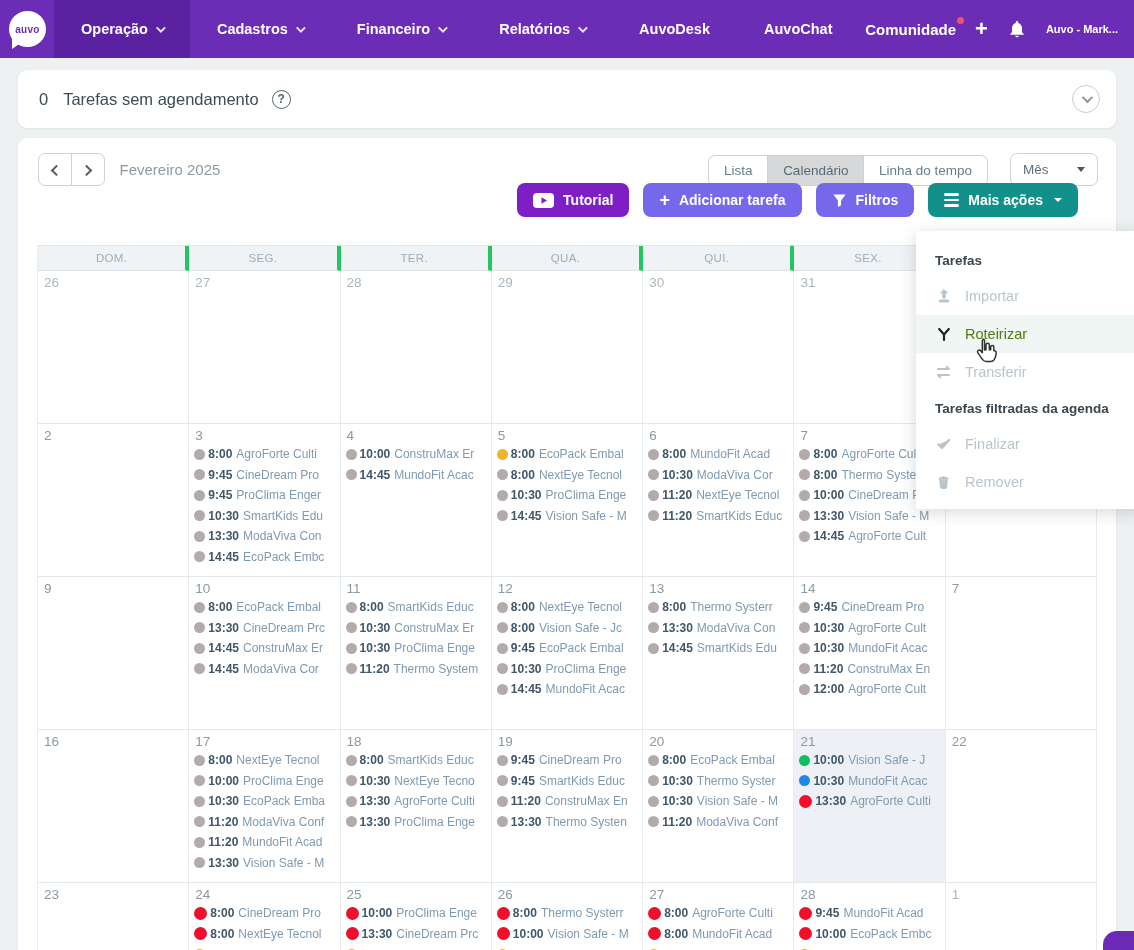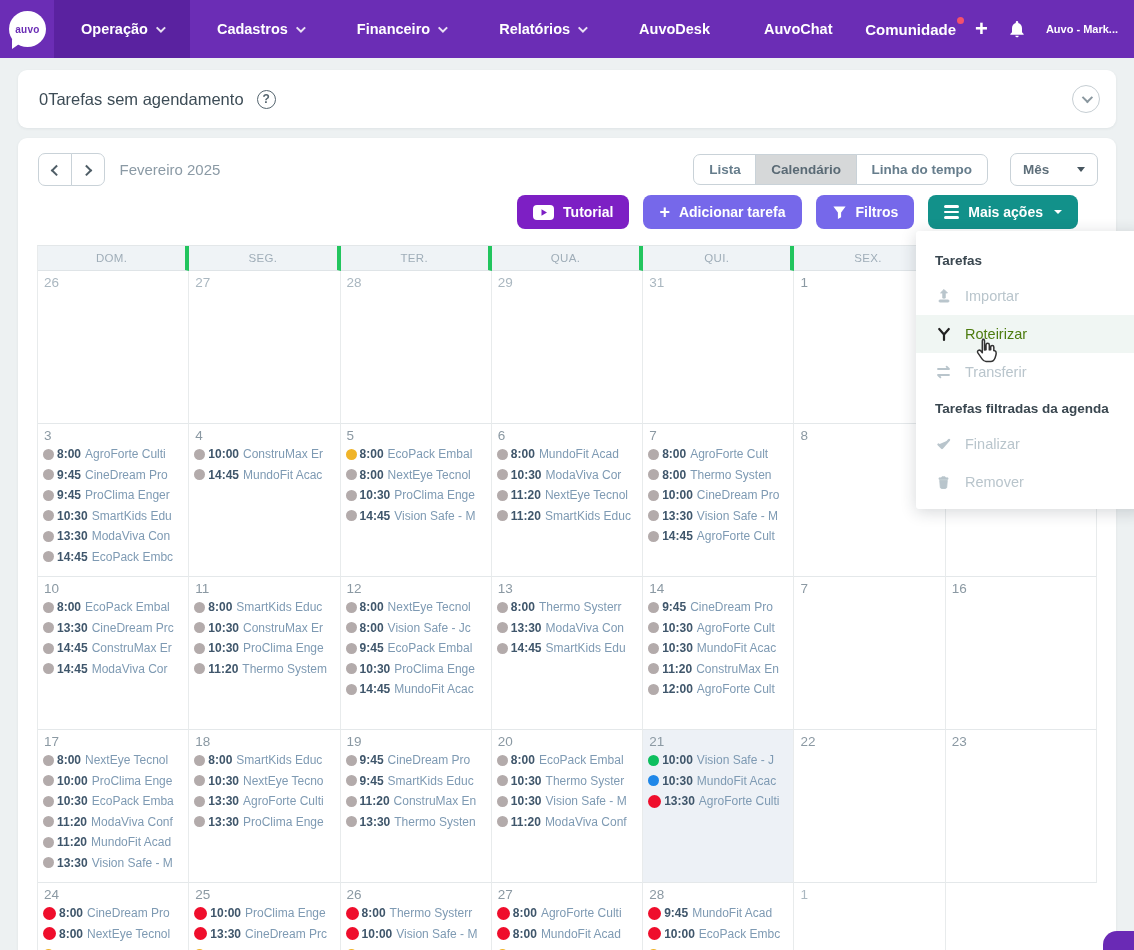--- a/index.html
+++ b/index.html
@@ -31,21 +31,21 @@
     border-radius:50%; background:var(--notif,#f4516c); }
   .nav-plus { color:#fff; font-size:22px; font-weight:bold; line-height:1; cursor:pointer; }
   .nav-bell { width:20px; height:20px; cursor:pointer; }
   .account { color:#fff; font-size:11px; font-weight:bold; white-space:nowrap; cursor:pointer; }
 
   
   .card { background:#fff; border-radius:9px; box-shadow:0 1px 3px rgba(40,60,70,.07); }
   .unsched { position:absolute; left:18px; top:70px; width:1098px; height:58px;
     display:flex; align-items:center; padding:0 16px 0 21px; }
   .unsched-count, .unsched-label { color:#3d4c56; font-size:16.5px; }
-  .unsched-label { }
+  .unsched-label { margin-left:15px; }
   .help-icon { margin-left:13px; width:19px; height:19px; border:1.6px solid #55656f; border-radius:50%;
     color:#55656f; font-size:12px; font-weight:bold; display:flex; align-items:center; justify-content:center; cursor:pointer; }
   .collapse-btn { margin-left:auto; width:28px; height:28px; border:1.5px solid #c6ced3; background:#fff;
     border-radius:50%; display:flex; align-items:center; justify-content:center; cursor:pointer; }
   .chev-dn { display:inline-block; width:8px; height:8px; border-right:2px solid #8a979f;
     border-bottom:2px solid #8a979f; transform:rotate(45deg) translateY(-2px); }
 
   
   .main-card { position:absolute; left:18px; top:138px; width:1098px; height:830px; }
 
@@ -55,34 +55,34 @@
   .btn-group .nav-btn { width:34px; height:33px; background:#fff; border:1.5px solid #c9d2d8;
     display:flex; align-items:center; justify-content:center; cursor:pointer; }
   .btn-group .nav-btn:first-child { border-radius:7px 0 0 7px; }
   .btn-group .nav-btn:last-child { border-radius:0 7px 7px 0; margin-left:-1.5px; }
   .chev-l { width:8px; height:8px; border-left:2.2px solid #4e5d66; border-bottom:2.2px solid #4e5d66;
     transform:rotate(45deg) translateX(2px); }
   .chev-r { width:8px; height:8px; border-right:2.2px solid #4e5d66; border-bottom:2.2px solid #4e5d66;
     transform:rotate(-45deg) translateX(-2px); }
   .month-label { margin-left:15px; color:#8b9aa5; font-size:15px; }
 
-  .view-area { margin-left:auto; display:flex; align-items:center; gap:22px;font-weight:bold; }
+  .view-area { margin-left:auto; display:flex; align-items:flex-end; gap:22px; }
   .view-toggle { display:flex; }
   .view-btn { height:31px; padding:0 15px; background:#fff; border:1.5px solid #c9d2d8; margin-left:-1.5px;
     color:#667d8c; font-size:13.5px; display:flex; align-items:center; cursor:pointer; white-space:nowrap; }
   .view-btn:first-child { border-radius:7px 0 0 7px; margin-left:0; }
   .view-btn:last-child { border-radius:0 7px 7px 0; }
   .view-btn.active { background:#d6d8d9; color:#5a6a75; }
   .period-select { width:88px; height:33px; background:#fff; border:1.5px solid #c9d2d8; border-radius:7px;
     display:flex; align-items:center; justify-content:space-between; padding:0 12px;
     color:#5d6e79; font-size:13.5px; cursor:pointer; }
   .caret-dn { width:0; height:0; border-left:4.5px solid transparent; border-right:4.5px solid transparent;
     border-top:5.5px solid #47565f; }
 
-  .cal-actions { position:absolute; right:38px; top:57px; height:34px; display:flex; gap:14px; }
+  .cal-actions { position:absolute; right:38px; top:45px; height:34px; display:flex; gap:14px; }
   .act-btn { height:34px; border:none; border-radius:8px; color:#fff; font-size:14px; font-weight:bold;
     display:flex; align-items:center; gap:9px; padding:0 16px; cursor:pointer;
     font-family:"Liberation Sans",sans-serif; white-space:nowrap; }
   .btn-tutorial { background:var(--btn-purple,#7d1fc4); }
   .btn-violet { background:var(--btn-violet,#7668ea); }
   .btn-teal { background:var(--btn-teal,#12918a); }
   .plus-glyph { font-size:18px; font-weight:bold; line-height:1; }
   .burger { display:flex; flex-direction:column; gap:3px; }
   .burger i { display:block; width:15px; height:2.4px; background:#fff; border-radius:2px; }
   .caret-white { width:0; height:0; border-left:4px solid transparent; border-right:4px solid transparent;
@@ -249,20 +249,23 @@
       <div class="day-cell other">
         <div class="date-num">27</div>
       </div>
       <div class="day-cell other">
         <div class="date-num">28</div>
       </div>
       <div class="day-cell other">
         <div class="date-num">29</div>
       </div>
       <div class="day-cell other">
+        <div class="date-num">30</div>
+      </div>
+      <div class="day-cell other">
         <div class="date-num">31</div>
       </div>
       <div class="day-cell">
         <div class="date-num">1</div>
       </div>
       <div class="day-cell">
         <div class="date-num">2</div>
       </div>
       <div class="day-cell">
         <div class="date-num">3</div>

